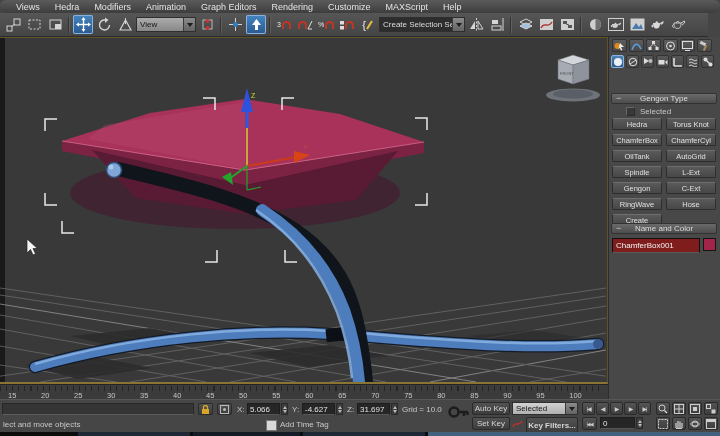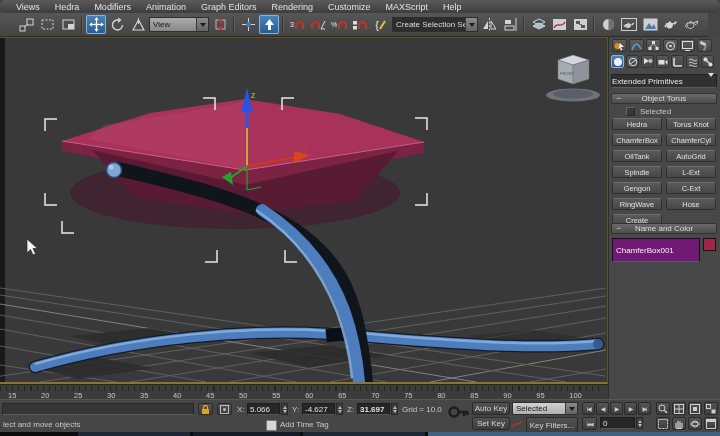--- a/index.html
+++ b/index.html
@@ -4,21 +4,21 @@
 <style>
   html,body{margin:0;padding:0;background:#222;}
   .app{position:relative;width:720px;height:436px;background:#454545;font-family:"Liberation Sans",sans-serif;overflow:hidden;cursor:default;}
   .abs{position:absolute;}
 
   
   .menubar{position:absolute;left:0;top:0;width:720px;height:13px;background:linear-gradient(#5b5b5b,#3d3d3d);display:flex;align-items:center;gap:15px;padding-left:16px;font-size:9px;color:#e4e4e4;box-sizing:border-box;border-radius:6px;}
   .menubar span{white-space:nowrap;}
 
   
-  .toolbar{position:absolute;left:0;top:13px;width:708px;height:24px;background:linear-gradient(#565656,#444);display:flex;align-items:center;gap:1px;padding-left:16px;box-sizing:border-box;border-bottom:1px solid #2c2c2c;}
+  .toolbar{position:absolute;left:0;top:13px;width:708px;height:24px;background:linear-gradient(#565656,#444);display:flex;align-items:center;gap:1px;padding-left:3px;box-sizing:border-box;border-bottom:1px solid #2c2c2c;}
   .tbtn{width:20px;height:19px;display:flex;align-items:center;justify-content:center;border-radius:2px;flex:none;position:relative;}
   .tbtn.active{background:linear-gradient(#4585c0,#29598e);box-shadow:inset 0 0 0 1px #85b4de;}
   .tsep{width:0;height:16px;border-left:1px solid #333;border-right:1px solid #606060;margin:0 2px;flex:none;}
   .dd{height:15px;border:1px solid #2e2e2e;font-size:8px;display:flex;align-items:center;box-sizing:border-box;flex:none;}
   .dd.light{background:linear-gradient(#ababab,#888);color:#151515;}
   .dd.dark{background:#2d2d2d;color:#ddd;}
   .dd .ddlabel{padding-left:3px;overflow:hidden;white-space:nowrap;flex:1;}
   .dd .ddarrow{width:11px;height:100%;background:linear-gradient(#8b8b8b,#636363);border-left:1px solid #3a3a3a;display:flex;align-items:center;justify-content:center;flex:none;}
   .tri-d{width:0;height:0;border:3px solid transparent;border-top:4px solid #1c1c1c;margin-top:3px;}
   .magnet{display:inline-block;width:9px;height:8px;border:2.5px solid #c23424;border-bottom:none;border-radius:5px 5px 0 0;box-sizing:border-box;}
@@ -34,21 +34,21 @@
   .csubs{position:absolute;left:2px;top:18px;display:flex;gap:2px;}
   .csub{width:13px;height:13px;background:linear-gradient(#575757,#464646);border:1px solid #333;border-radius:2px;display:flex;align-items:center;justify-content:center;box-sizing:border-box;}
   .csub.active{background:linear-gradient(#4d82b5,#2d5c8c);border-color:#8ab4dd;}
   .cdrop{position:absolute;left:2px;top:37px;width:106px;height:14px;background:#303030;border:1px solid #222;border-bottom-color:#5a5a5a;color:#e6e6e6;font-size:8px;display:flex;align-items:center;box-sizing:border-box;}
   .rollhead{position:absolute;left:2px;width:106px;height:11px;background:linear-gradient(#6a6a6a,#4d4d4d);border:1px solid #323232;border-radius:2px;color:#ddd;font-size:8px;display:flex;align-items:center;justify-content:center;box-sizing:border-box;}
   .rollhead .minus{position:absolute;left:4px;top:-1px;font-size:9px;color:#ccc;}
   .agrow{position:absolute;left:17px;top:70px;display:flex;align-items:center;gap:5px;font-size:8px;color:#c8c8c8;}
   .chk{width:9px;height:9px;background:#383838;border:1px solid #666;border-right-color:#2a2a2a;border-bottom-color:#2a2a2a;box-sizing:border-box;}
   .ogrid{position:absolute;left:3px;top:81px;width:104px;display:grid;grid-template-columns:50px 50px;gap:4px 4px;}
   .obtn{height:12px;background:linear-gradient(#5a5a5a,#474747);border:1px solid #2e2e2e;border-top-color:#6e6e6e;border-radius:2px;color:#e0e0e0;font-size:7.5px;display:flex;align-items:center;justify-content:center;box-sizing:border-box;white-space:nowrap;}
-  .namefield{position:absolute;left:3px;top:201px;width:88px;height:24px;background:#701a75;border:1px solid #111;border-bottom-color:#5a5a5a;color:#f2f2f2;font-size:8px;display:flex;align-items:center;padding-left:3px;box-sizing:border-box;}
+  .namefield{position:absolute;left:3px;top:201px;width:88px;height:15px;background:#7f1d1d;border:1px solid #111;border-bottom-color:#5a5a5a;color:#f2f2f2;font-size:8px;display:flex;align-items:center;padding-left:3px;box-sizing:border-box;}
   .swatch{position:absolute;left:94px;top:201px;width:13px;height:13px;background:#a22448;border:1px solid #151515;box-sizing:border-box;}
 
   
   .ruler{position:absolute;left:0;top:384px;width:608px;height:15px;background:#3b3b3b;border-top:1px solid #232323;box-sizing:border-box;}
   .comb{position:absolute;left:0;top:1px;width:600px;height:5px;background:repeating-linear-gradient(90deg,#242424 0,#242424 1px,transparent 1px,transparent 6.1px);}
   .rlabels{position:absolute;left:8px;top:6px;width:574px;display:flex;justify-content:space-between;font-size:7.5px;color:#c6c6c6;}
 
   
   .statusbar{position:absolute;left:0;top:399px;width:720px;height:33px;background:#464646;border-top:1px solid #575757;box-sizing:border-box;font-size:8px;color:#c9c9c9;}
   .inset{background:#353535;border:1px solid #282828;border-bottom-color:#5d5d5d;box-sizing:border-box;}
@@ -419,28 +419,24 @@
           </svg>
         </div>
       <div class="csub">
           <svg width="10" height="10">
             <circle cx="2.5" cy="2.5" r="2" fill="#ddd"></circle>
             <circle cx="7.5" cy="7.5" r="2" fill="#ddd"></circle>
             <line x1="3.5" y1="3.5" x2="6.5" y2="6.5" stroke="#ddd" stroke-width="1.5"></line>
           </svg>
         </div>
     </div>
-    <div class="cdrop">
-      <span class="ddlabel">Extended Primitives</span>
-      <span style="margin-left:auto;margin-right:2px;"><i class="tri-d" style="border-top-color:#ddd;"></i></span>
-    </div>
 
     <div class="rollhead" style="top:56px;">
       <span class="minus">−</span>
-      <span>Object Torus</span>
+      <span>Gengon Type</span>
     </div>
     <div class="agrow">
       <span class="chk"></span>
       <span>Selected</span>
     </div>
     <div class="ogrid">
       <div class="obtn">Hedra</div>
       <div class="obtn">Torus Knot</div>
       <div class="obtn">ChamferBox</div>
       <div class="obtn">ChamferCyl</div>
@@ -507,21 +503,21 @@
         <i class="u"></i>
         <i class="d"></i>
       </div>
     <span class="abs" style="left:292px;top:5px;">Y:</span>
     <div class="abs field" style="left:302px;top:3px;width:33px;height:12px;">-4.627</div>
     <div class="abs spin" style="left:336px;top:3px;">
         <i class="u"></i>
         <i class="d"></i>
       </div>
     <span class="abs" style="left:347px;top:5px;">Z:</span>
-    <div class="abs field" style="left:357px;top:3px;width:33px;height:12px;font-weight:bold;">31.697</div>
+    <div class="abs field" style="left:357px;top:3px;width:33px;height:12px;">31.697</div>
     <div class="abs spin" style="left:391px;top:3px;">
         <i class="u"></i>
         <i class="d"></i>
       </div>
     <span class="abs" style="left:402px;top:5px;white-space:nowrap;">Grid = 10.0</span>
 
     <span class="abs" style="left:3px;top:20px;">lect and move objects</span>
     <div class="abs" style="left:266px;top:20px;width:9px;height:9px;background:#d8d8d8;border:1px solid #777;"></div>
     <span class="abs" style="left:280px;top:20px;">Add Time Tag</span>
 
@@ -539,21 +535,21 @@
       <span class="ddarrow">
           <i class="tri-d"></i>
         </span>
     </div>
     <div class="abs sbtn" style="left:472px;top:17px;width:38px;height:13px;">Set Key</div>
     <div class="abs" style="left:512px;top:18px;">
       <svg width="11" height="11">
           <path d="M1,9 C3,2 6,10 10,3" fill="none" stroke="#c03030" stroke-width="1.5"></path>
         </svg>
     </div>
-    <div class="abs sbtn" style="left:526px;top:17px;width:52px;height:17px;">Key Filters...</div>
+    <div class="abs sbtn" style="left:526px;top:17px;width:52px;height:17px;font-weight:bold;">Key Filters...</div>
 
     <div class="pbtn" style="left:582px;top:2px;">|◀</div>
     <div class="pbtn" style="left:596px;top:2px;">◀</div>
     <div class="pbtn" style="left:610px;top:2px;">▶</div>
     <div class="pbtn" style="left:624px;top:2px;">▶</div>
     <div class="pbtn" style="left:638px;top:2px;">▶|</div>
     <div class="nbtn" style="left:656px;top:2px;">
         <svg width="10" height="10">
           <circle cx="4" cy="4" r="3" fill="none" stroke="#ccc"></circle>
           <line x1="6.5" y1="6.5" x2="9" y2="9" stroke="#ccc" stroke-width="1.5"></line>

